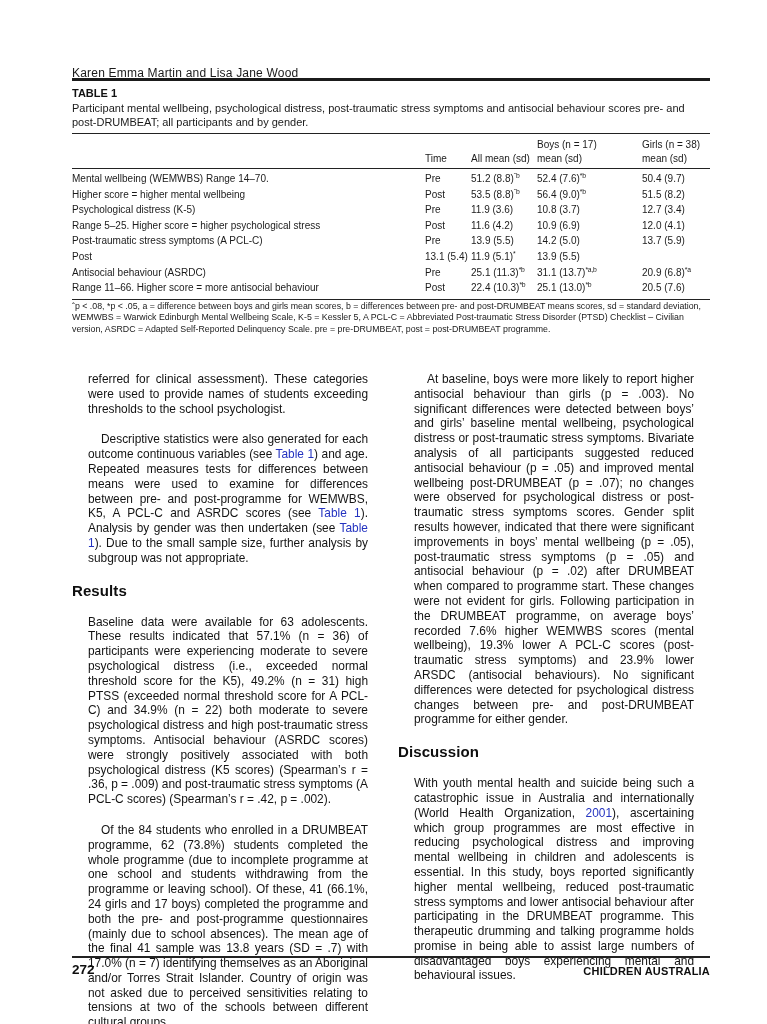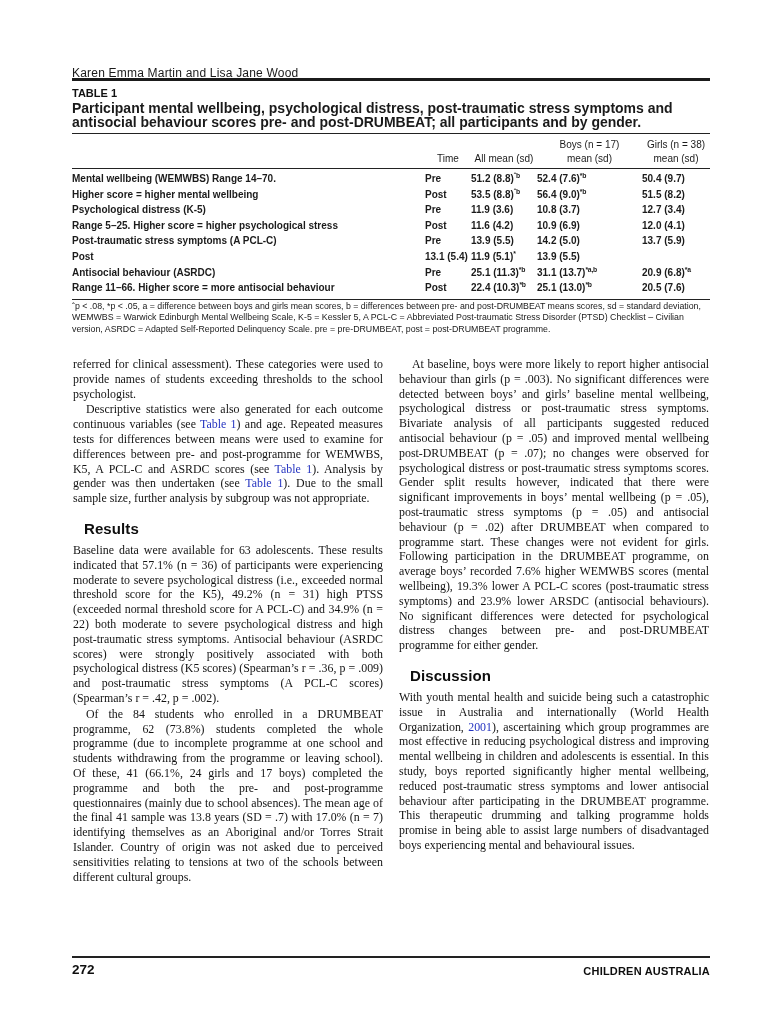--- a/index.html
+++ b/index.html
@@ -8,47 +8,47 @@
     position:relative; width:767px; height:1024px; background:#ffffff;
     font-family:"Liberation Sans", sans-serif; color:#141414; overflow:hidden;
   }
   .author-line {
     position:absolute; top:38px; left:72px; font-size:12px; color:#1a1a1a; letter-spacing:.2px;margin-top:28px;
   }
   .thick-rule { position:absolute; top:78px; left:72px; width:638px; height:3px; background:#1b1b1b; }
   .table-label { position:absolute; top:87px; left:72px; font-size:11px; font-weight:700; color:#111; }
   .table-caption {
     position:absolute; top:102px; left:72px; width:628px;
-    font-size:14px; line-height:13.5px; color:#1a1a1a;font-weight:bold;
+    font-size:11px; line-height:13.5px; color:#1a1a1a;
   }
   .stats-table { position:absolute; top:133px; left:72px; width:638px; font-size:10px; color:#1b1b1b; }
   .tr { display:grid; grid-template-columns:353px 46px 66px 105px 68px; }
   .thead { border-top:1.5px solid #222; border-bottom:1.5px solid #222; padding:4px 0 3px 0; }
-  .thead .tr { line-height:13.5px;text-align:center; }
+  .thead .tr { line-height:13.5px; }
   .tbody { border-bottom:1.5px solid #222; padding:2px 0 3px 0; }
-  .tbody .tr { height:15.6px; line-height:15.6px; white-space:nowrap;font-weight:bold; }
+  .tbody .tr { height:15.6px; line-height:15.6px; white-space:nowrap; }
   .td { overflow:visible; }
   .td sup { font-size:6.8px; line-height:0; letter-spacing:-.2px; }
   .table-footnote {
     position:absolute; top:301px; left:72px; width:630px;
     font-size:8.8px; line-height:11.4px; color:#202020;
   }
   .body-columns {
     position:absolute; top:356px; left:72px; width:638px;
     display:flex; gap:14px; align-items:flex-start;
   }
   .col { width:312px; }
   .col p {
-    margin:1px; text-align:justify;
-    font-family:Liberation Serif, serif; font-size:11.9px; line-height:14.8px; color:#131313;
+    margin:16px; text-align:justify;
+    font-family:Liberation Sans, sans-serif; font-size:11.9px; line-height:14.8px; color:#131313;
   }
   .col p.indent { text-indent:13px; }
   .section-heading {
     font-family:"Liberation Sans", sans-serif; font-size:15px; font-weight:700;
-    color:#0e0e0e; margin:14px 0 6px 12px; letter-spacing:.1px;
+    color:#0e0e0e; margin:14px 0 6px 0; letter-spacing:.1px;
   }
   a.ref-link { color:var(--link-color, #2433c0); text-decoration:none; cursor:pointer; }
   .footer-rule { position:absolute; top:956px; left:72px; width:638px; height:1.6px; background:#222; }
   .page-number { position:absolute; top:962px; left:72px; font-size:13.5px; font-weight:700; color:#0e0e0e; }
   .journal-name { position:absolute; top:965px; right:57px; font-size:11px; font-weight:700; letter-spacing:.2px; color:#0e0e0e; }
 </style>
 </head>
 <body>
 
 <div class="page">

